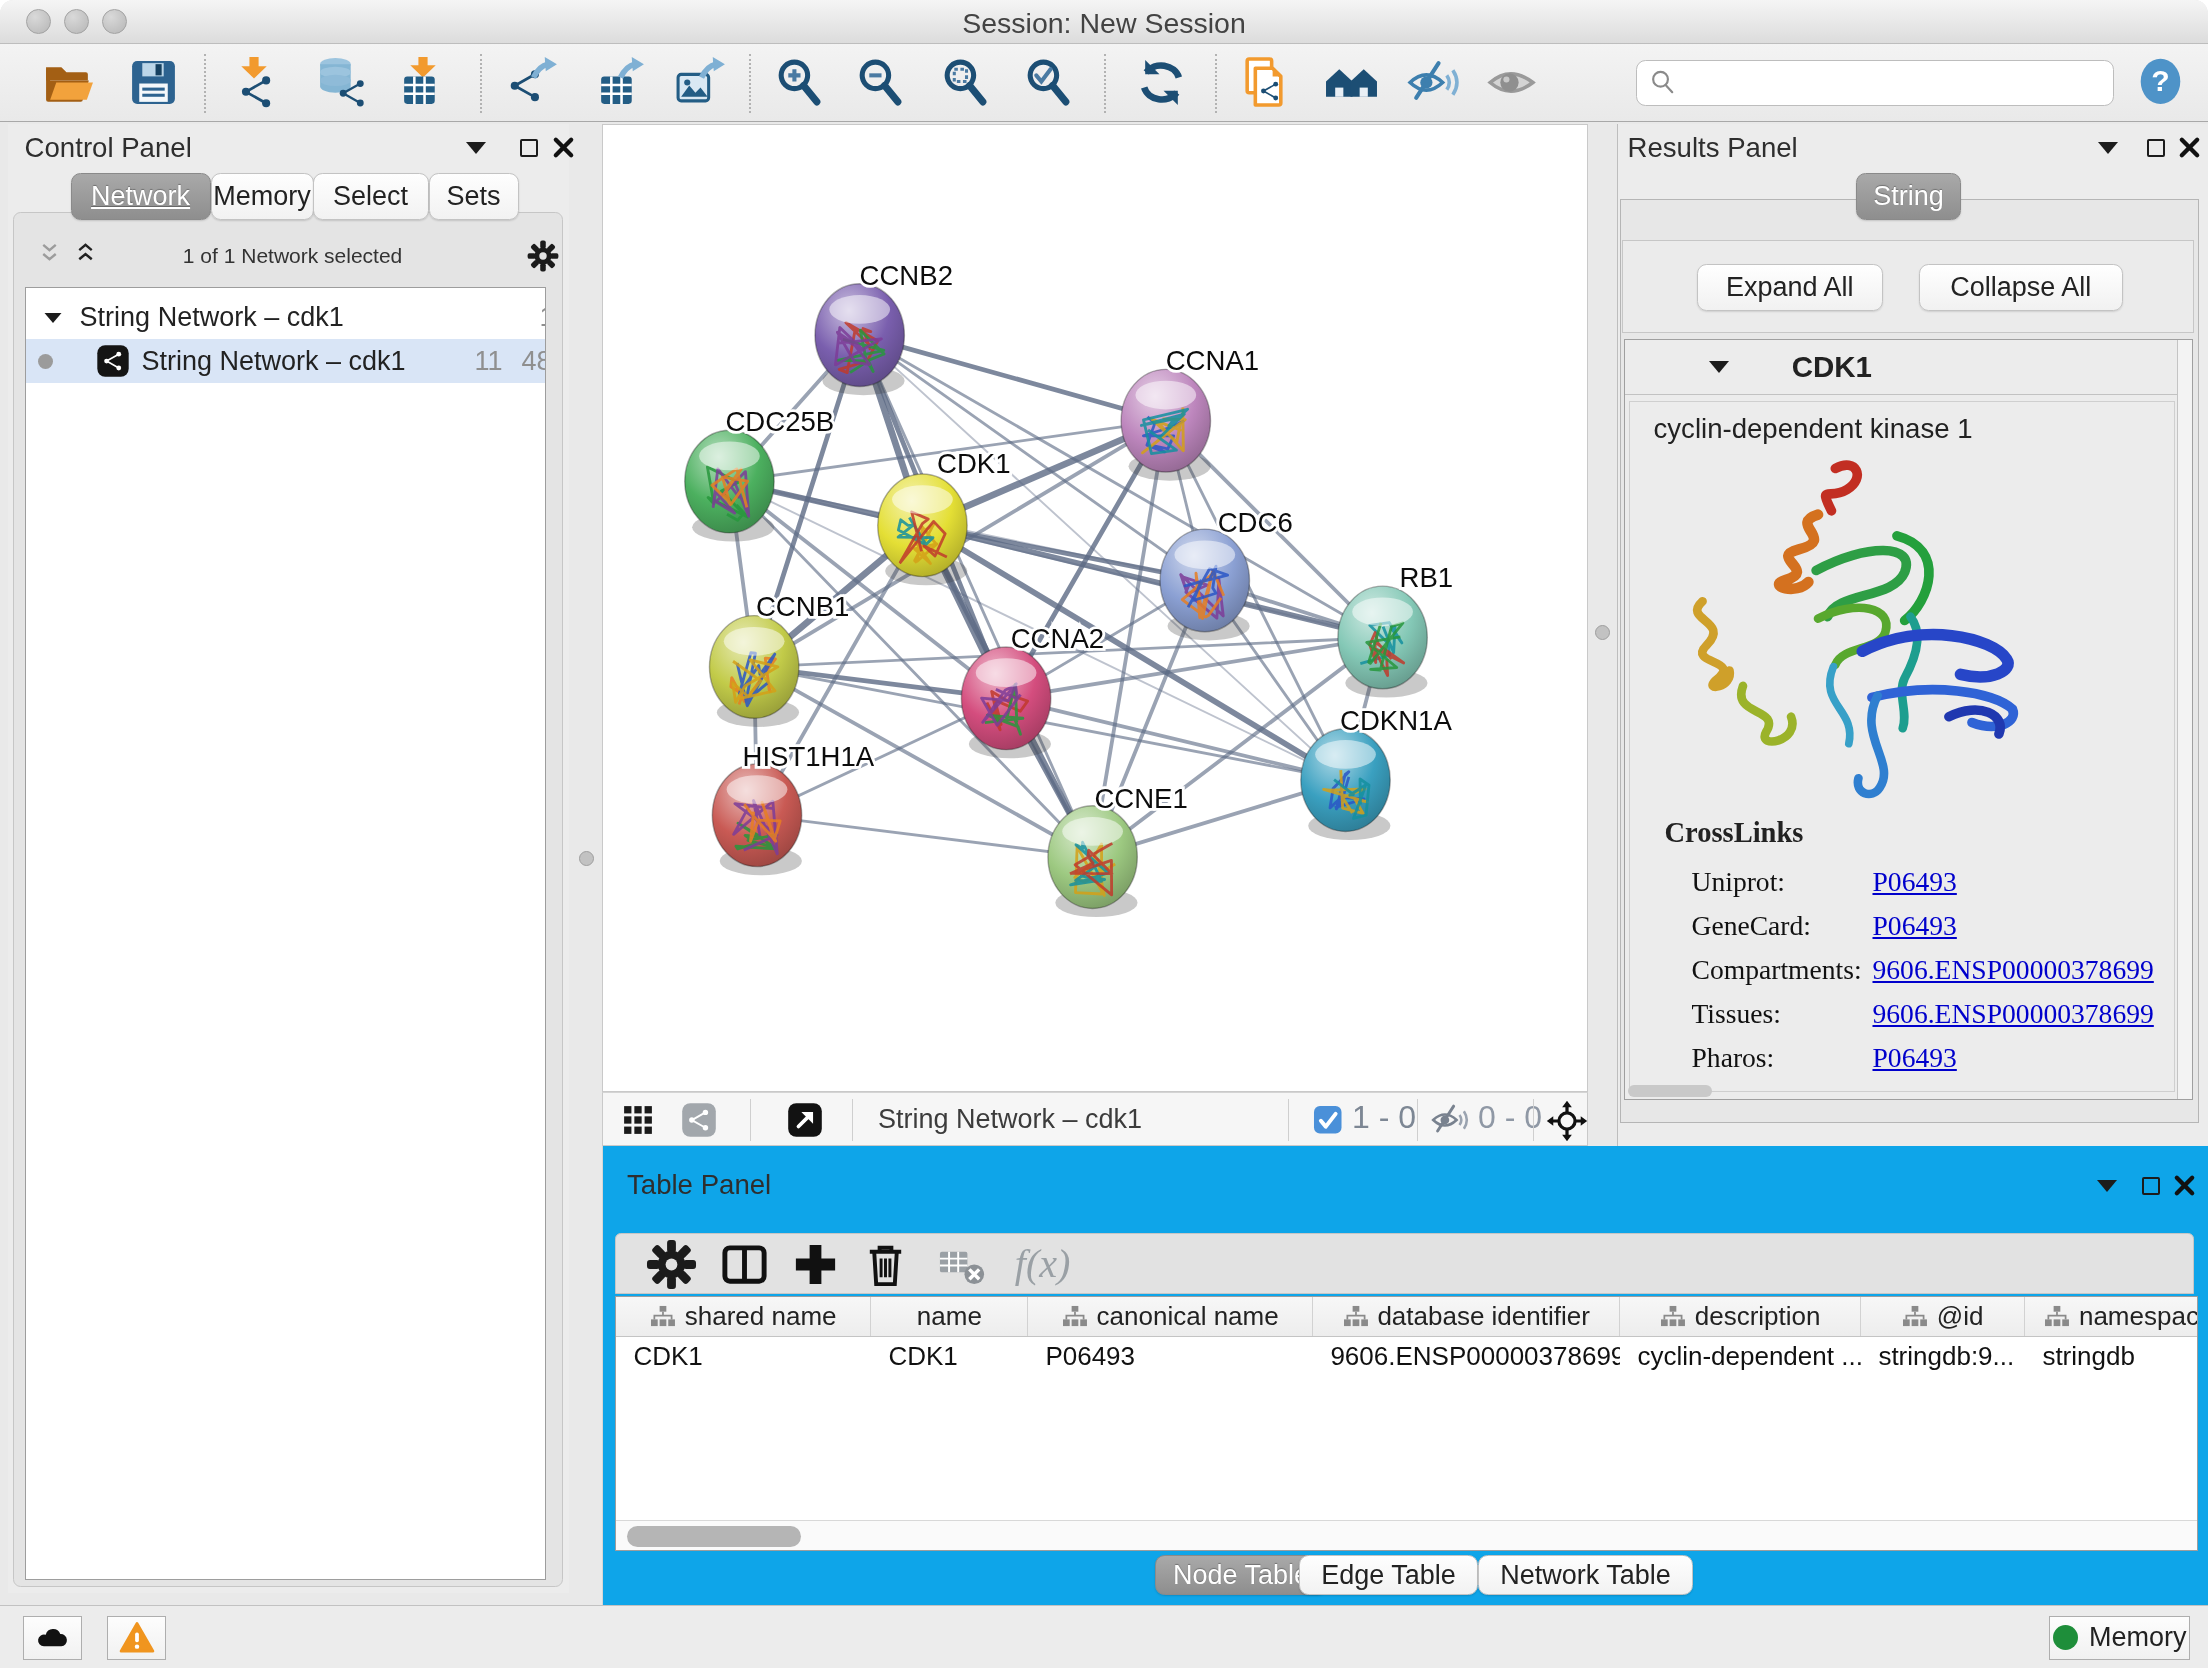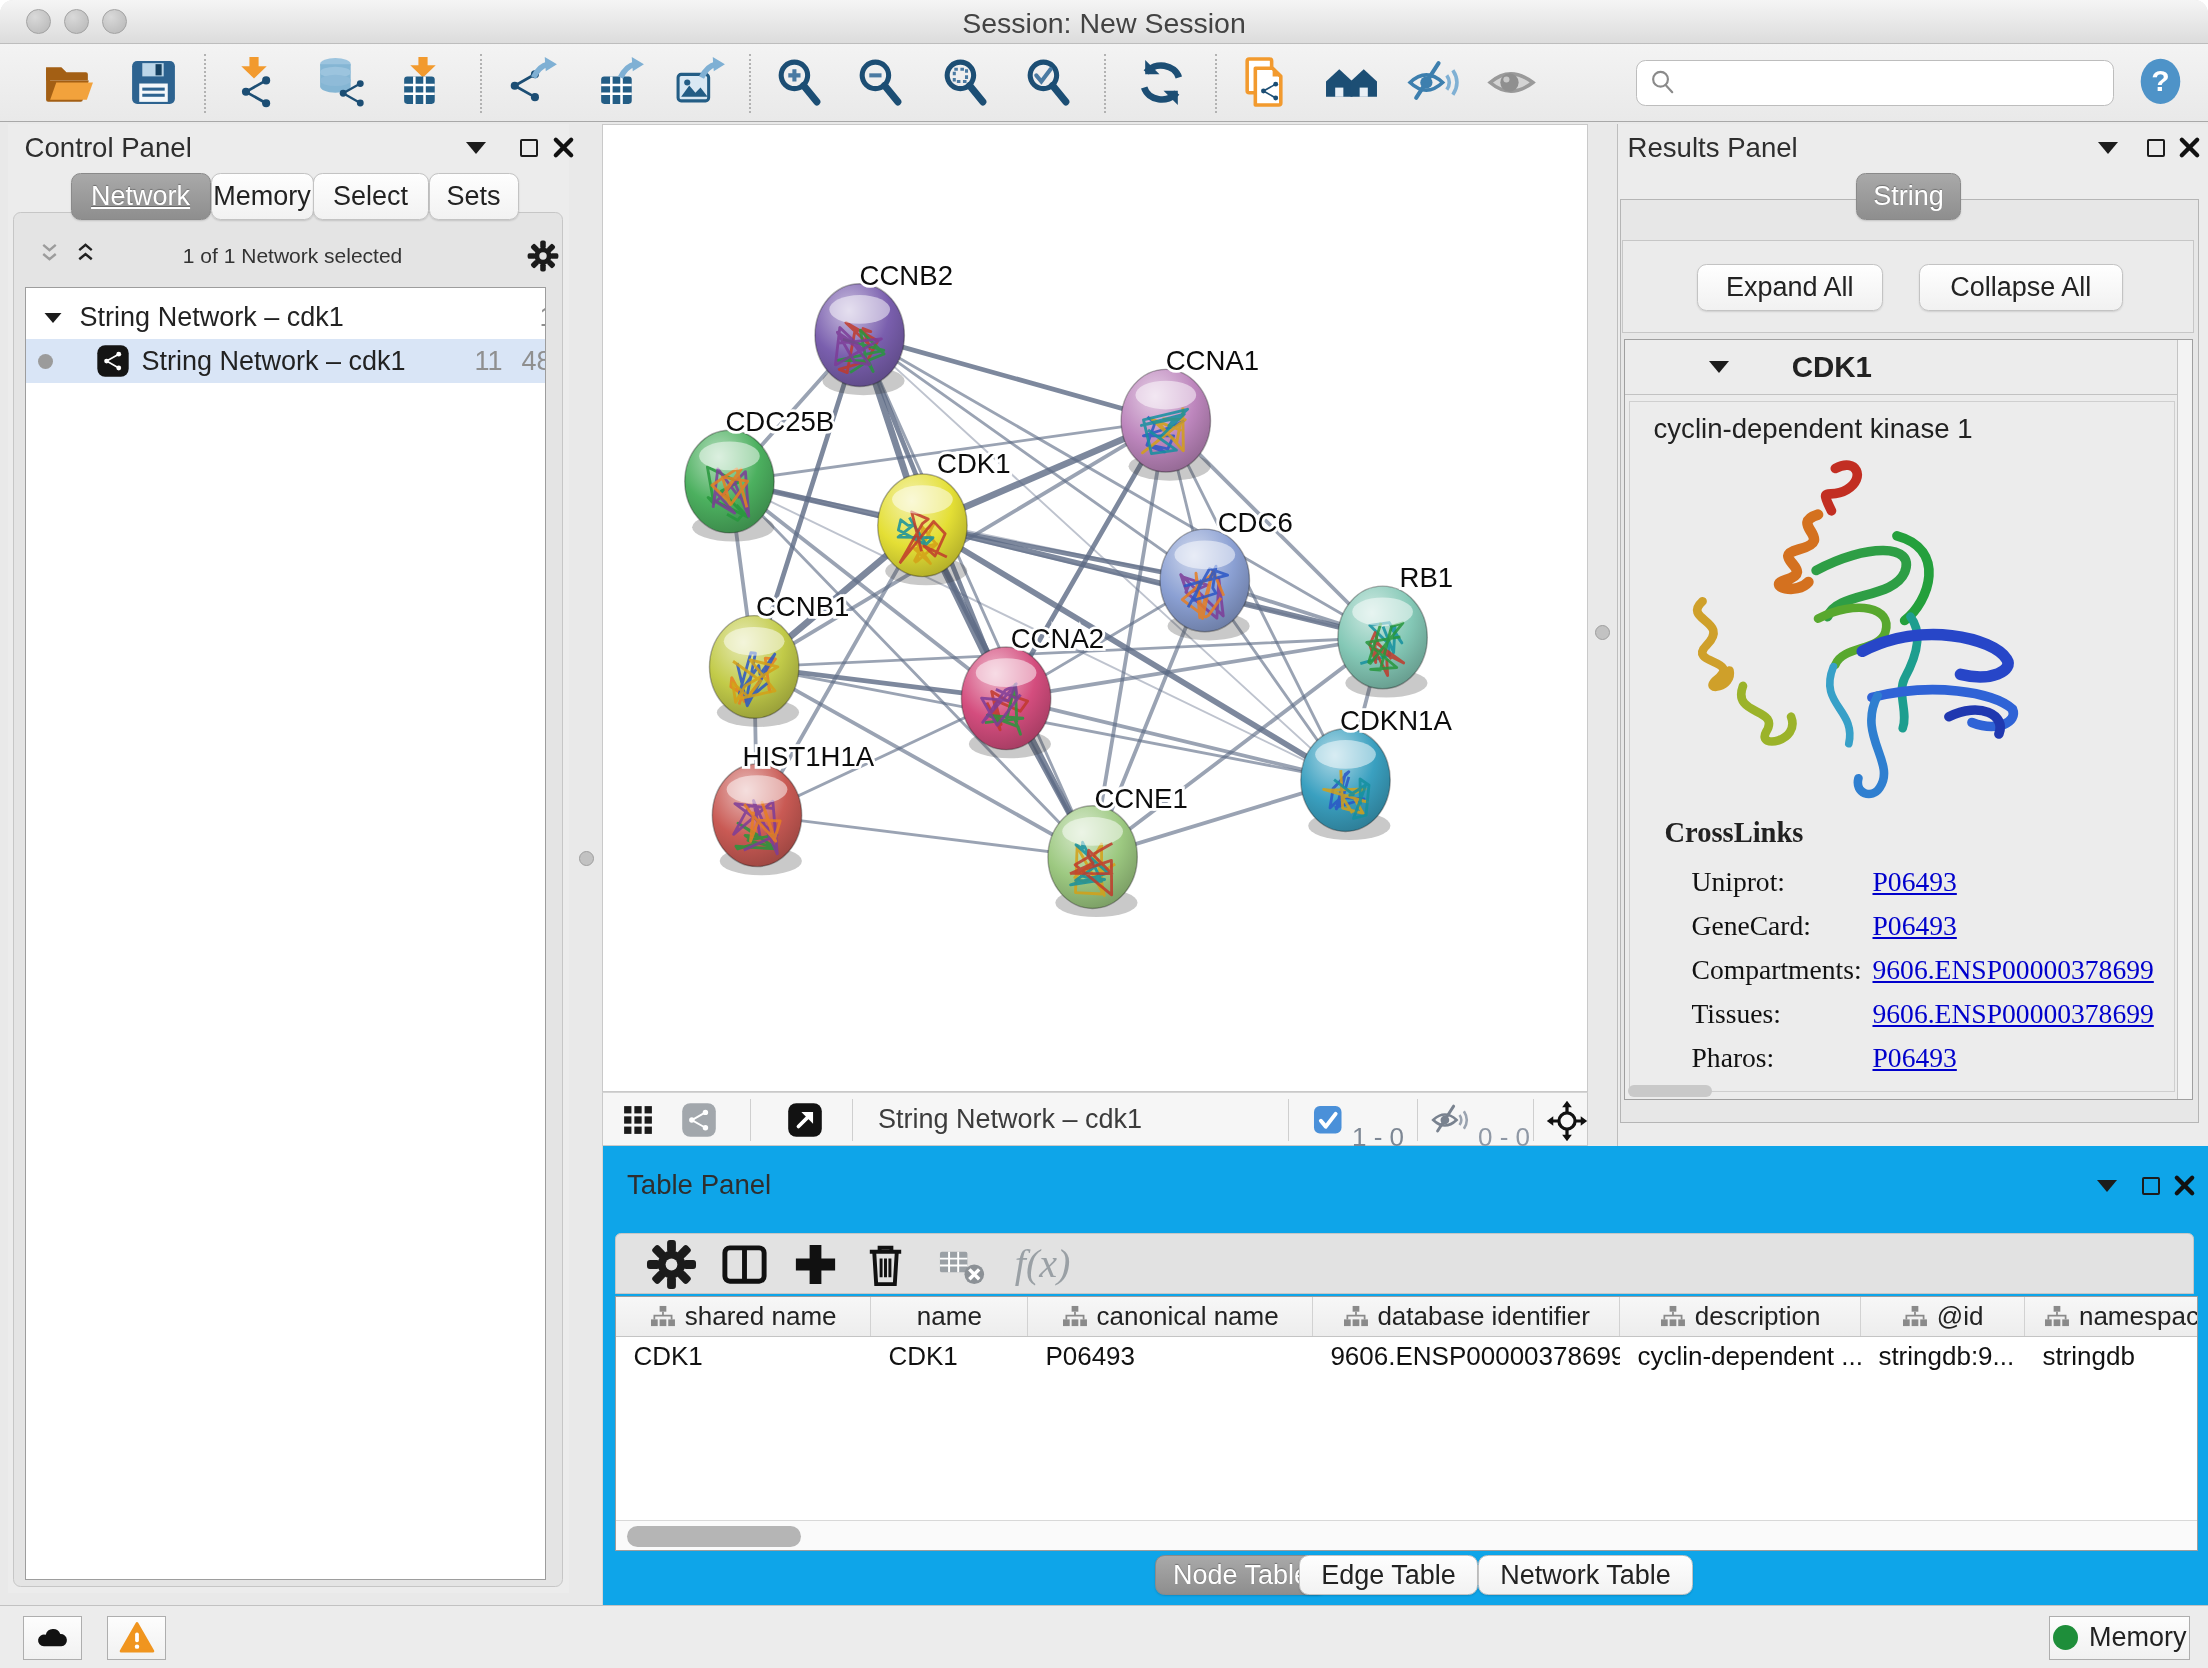--- a/index.html
+++ b/index.html
@@ -54,21 +54,21 @@
   .mini-ic{width:34px;height:34px;}
   .mini-ic svg{width:100%;height:100%;}
   
   #network-panel{position:absolute;left:602px;top:124px;width:986px;height:968px;background:#fff;
     border:1px solid #c9c9c9;}
   #net-bar{position:absolute;left:602px;top:1092px;width:986px;height:54px;background:#f6f6f6;
     border:1px solid #c9c9c9;border-top:1px solid #d4d4d4;}
   #net-bar .nb-ic{position:absolute;top:7.6px;width:38px;height:38px;cursor:pointer;}
   .nb-sep{position:absolute;top:5.7px;height:42px;border-left:1px solid #cfcfcf;}
   .nb-text{position:absolute;top:11.4px;font-size:27px;color:#3c3c3c;}
-  .nb-count{position:absolute;top:29px;font-size:26px;color:#8f98a5;}
+  .nb-count{position:absolute;top:6px;font-size:32px;color:#8f98a5;}
   .nlabel{font-size:29px;fill:#0c0c0c;stroke:#ffffff;stroke-width:6px;paint-order:stroke;
     font-family:"Liberation Sans",sans-serif;text-anchor:middle;}
   
   .handle{position:absolute;width:15px;height:15px;border-radius:50%;background:#c2c2c2;
     border:1px solid #9e9e9e;cursor:pointer;}
   
   #results-panel{position:absolute;left:1617px;top:124px;width:592px;height:1022px;background:#ececec;
     border-left:1px solid #bdbdbd;}
   #rp-box{position:absolute;left:1.9px;top:75px;width:579px;height:924px;background:#e7e7e7;
     border:1px solid #b5b5b5;}

